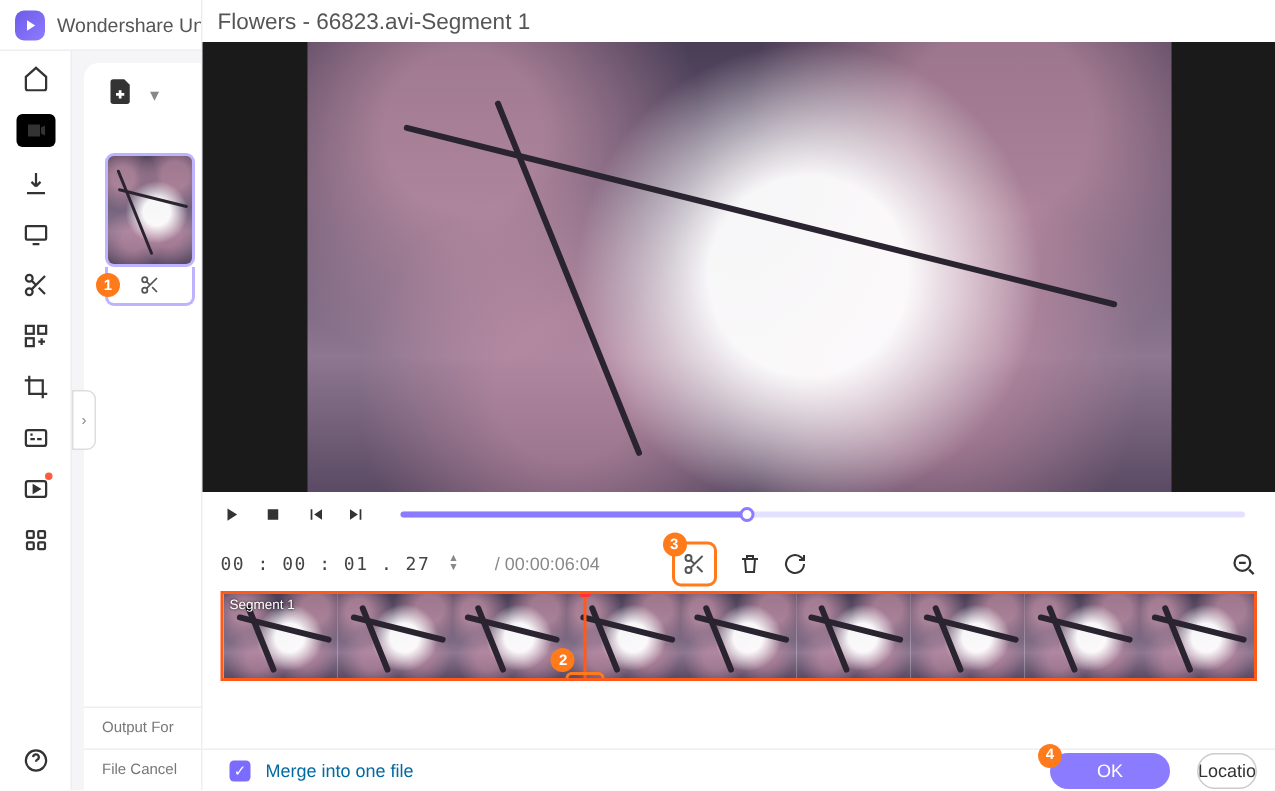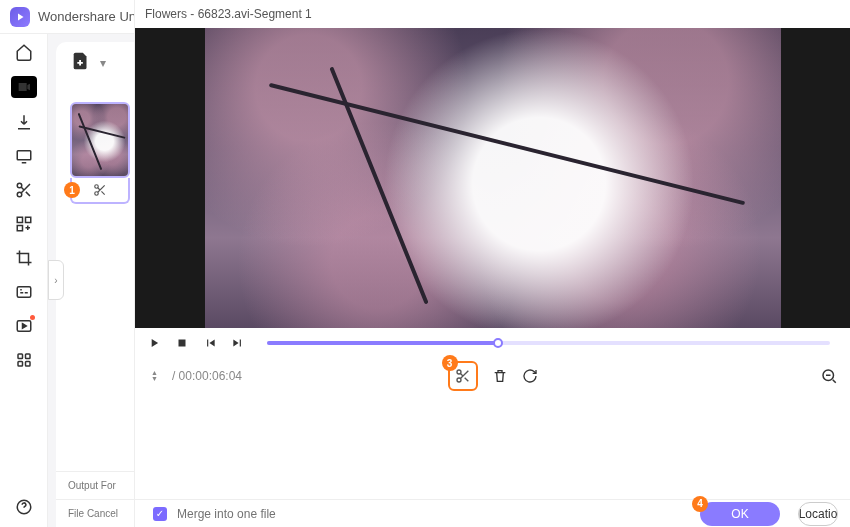--- a/index.html
+++ b/index.html
@@ -20,33 +20,33 @@
   .addbtn svg{width:22px;height:22px}
   .caret{margin-left:4px;color:#888}
   .thumbcol{position:absolute;left:14px;top:60px;width:60px}
   .thumb{width:60px;height:76px;border:2px solid #bdb3ff;border-radius:6px;overflow:hidden;position:relative;background:#ccc}
   .thumb .mini{width:100%;height:100%}
   .thumbbar{height:26px;background:#fff;border:2px solid #bdb3ff;border-top:0;border-radius:0 0 6px 6px;display:flex;align-items:center;justify-content:center;position:relative}
   .badge{position:absolute;width:16px;height:16px;border-radius:50%;background:#ff7a1a;color:#fff;font-size:10px;font-weight:bold;display:flex;align-items:center;justify-content:center;z-index:5}
   .expand{position:absolute;left:48px;top:260px;width:16px;height:40px;background:#fff;border:1px solid #ddd;border-radius:0 6px 6px 0;display:flex;align-items:center;justify-content:center;color:#888;font-size:10px;cursor:pointer}
   
   .editor{position:absolute;left:134px;top:0;right:0;bottom:0;background:#fff;display:flex;flex-direction:column;border-left:1px solid #eee}
-  .ed-title{height:28px;display:flex;align-items:center;padding:0 10px;font-size:12px;color:#555}
+  .ed-title{height:28px;display:flex;align-items:center;padding:0 10px;font-size:15px;color:#555}
   .preview{flex:0 0 300px;background:#1a1a1a;display:flex;align-items:center;justify-content:center}
   .flowershot{width:576px;height:300px;position:relative;overflow:hidden}
   .pbar{height:30px;display:flex;align-items:center;padding:0 12px;gap:14px}
   .pbar .pic{width:14px;height:14px;color:#444;cursor:pointer}
   .progress{flex:1;height:4px;background:#e4e0ff;border-radius:2px;position:relative;margin:0 8px}
   .progress .fill{position:absolute;left:0;top:0;height:100%;width:41%;background:#8a7bff;border-radius:2px}
   .progress .knob{position:absolute;left:41%;top:50%;transform:translate(-50%,-50%);width:10px;height:10px;border-radius:50%;background:#fff;border:2px solid #8a7bff}
   .tbar{height:36px;display:flex;align-items:center;padding:0 12px;gap:8px;position:relative}
   .tcode{font-family:monospace;letter-spacing:1px;color:#444}
   .spin{display:flex;flex-direction:column;margin-left:4px}
   .spin span{font-size:7px;line-height:6px;color:#888;cursor:pointer}
-  .dur{color:#888;margin-left:6px}
+  .dur{color:#888;margin-left:16px}
   .ctr{position:absolute;left:50%;transform:translateX(-50%);display:flex;align-items:center;gap:14px}
   .sq{width:30px;height:30px;border:1px solid #ddd;border-radius:6px;display:flex;align-items:center;justify-content:center;color:#666;cursor:pointer;position:relative}
   .sq.hl{border:2px solid #ff7a1a}
   .rgt{margin-left:auto;display:flex;align-items:center;gap:10px;color:#888}
   .strip{height:60px;margin:0 12px;border:2px solid #ff5a1a;position:relative;display:flex;overflow:hidden}
   .frame{flex:1;height:100%;position:relative}
   .seglabel{position:absolute;top:2px;left:4px;font-size:9px;color:#fff;text-shadow:0 0 2px #000;z-index:2}
   .marker{position:absolute;top:-4px;bottom:-50px;width:2px;background:#ff5a1a;z-index:3}
   .marker .grip{position:absolute;top:-2px;left:50%;transform:translateX(-50%);width:8px;height:8px;background:#ff3333;border-radius:2px}
   .marker .box{position:absolute;top:56px;left:-12px;width:26px;height:48px;border:2px solid #ff7a1a;border-radius:4px}
@@ -227,20 +227,21 @@
           <path d="M15 6h2v12h-2zM4 6v12l9-6z"></path>
         </svg>
       </span>
     <div class="progress">
       <div class="fill"></div>
         <div class="knob"></div>
     </div>
   </div>
 
   <div class="tbar">
+    <span class="tcode">00 : 00 : 01 . 27</span>
     <span class="spin">
         <span>▲</span>
         <span>▼</span>
       </span>
     <span class="dur">/ 00:00:06:04</span>
     <div class="ctr">
       <div class="sq hl">
         <span class="badge" style="left:-8px;top:-8px">3</span>
         <svg width="16" height="16" viewBox="0 0 24 24" fill="none" stroke="#555" stroke-width="2">
             <circle cx="6" cy="6" r="3"></circle>
@@ -263,27 +264,44 @@
     <div class="rgt">
       <span>
           <svg width="18" height="18" viewBox="0 0 24 24" fill="none" stroke="currentColor" stroke-width="2">
             <circle cx="11" cy="11" r="7"></circle>
             <path d="M21 21l-4-4M8 11h6"></path>
           </svg>
         </span>
     </div>
   </div>
 
+  <div class="strip">
+    <span class="seglabel">Segment 1</span>
+    <div class="frame flowerbg"></div>
+      <div class="frame flowerbg"></div>
+      <div class="frame flowerbg"></div>
+      <div class="frame flowerbg"></div>
+      <div class="frame flowerbg"></div>
+      <div class="frame flowerbg"></div>
+      <div class="frame flowerbg"></div>
+      <div class="frame flowerbg"></div>
+      <div class="frame flowerbg"></div>
+    <div class="marker" style="left:35%">
+      <div class="grip"></div>
+      <span class="badge bdg">2</span>
+      <div class="box"></div>
+    </div>
+  </div>
 
 
   <div style="flex:1"></div>
 
   <div class="frow" style="border-top:1px solid #eee">
     <span class="chk">✓</span>
-    <span style="color:#737373">Merge into one file</span>
+    <span style="color:#0369a1">Merge into one file</span>
     <div class="okbtn">
       <span class="badge" style="left:-8px;top:-6px">4</span>
       <span style="color:#fff">OK</span>
     </div>
     <div class="cancelbtn">
         <span>Locatio</span>
       </div>
   </div>
 </div>
 

